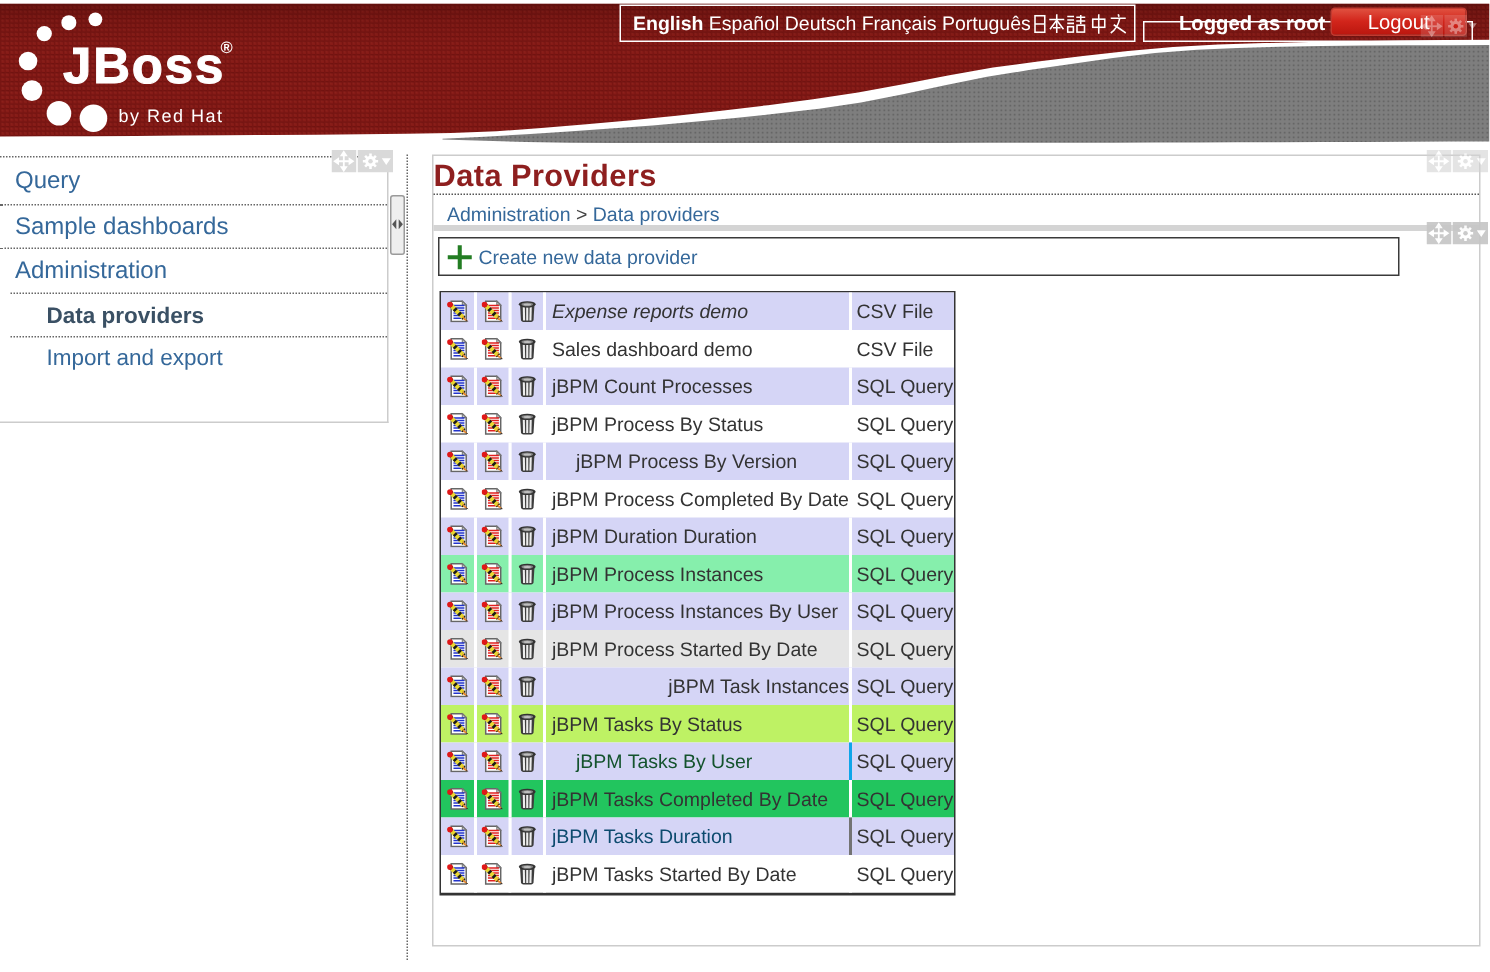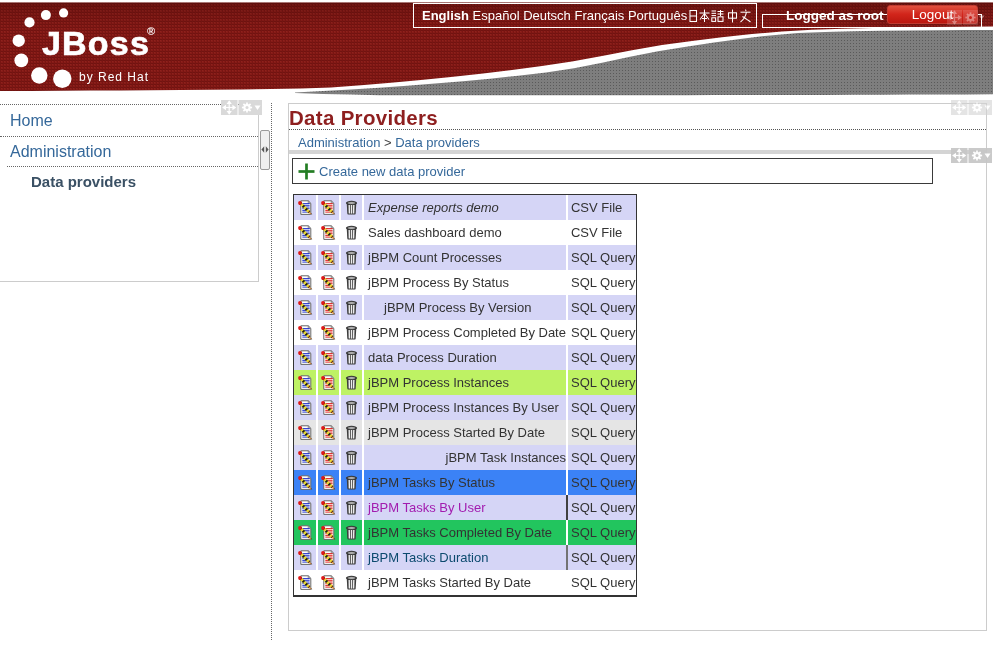--- a/index.html
+++ b/index.html
@@ -98,23 +98,25 @@
         <line x1="18.4" y1="7.5" x2="28.6" y2="7.5"></line>
       <line x1="19.9" y1="3.9" x2="27.1" y2="11.1"></line>
         <line x1="27.1" y1="3.9" x2="19.9" y2="11.1"></line>
     </g>
     <path d="M32,5.5 L37.5,5.5 L34.7,9.5 Z"></path>
   </g>
   <circle cx="23.5" cy="7.5" r="1.5" fill="#cc2018"></circle>
 </svg>
 
 <div class="abs" style="left:0;top:104px;width:259px;height:178px;border-top:1px dotted #666;border-right:1px solid #ccc;border-bottom:1px solid #ccc;font-size:16px;">
-  <div style="height:31px;line-height:31px;padding-left:10px;"><span style="color:#35689a">Home</span></div>
+  <div style="height:31px;line-height:31px;padding-left:10px;"><span style="color:#35689a">Query</span></div>
+  <div style="height:29px;line-height:29px;padding-left:10px;border-top:1px dotted #666;"><span style="color:#35689a">Sample dashboards</span></div>
   <div style="height:30px;line-height:30px;padding-left:10px;border-top:1px dotted #666;"><span style="color:#35689a">Administration</span></div>
   <div style="height:29px;line-height:29px;padding-left:31px;border-top:1px dotted #666;margin-left:7px;"><span style="color:#3a5064;font-weight:bold;margin-left:-7px;font-size:15px;">Data providers</span></div>
+  <div style="height:28px;line-height:28px;padding-left:31px;border-top:1px dotted #666;margin-left:7px;"><span style="color:#35689a;margin-left:-7px;font-size:15px;">Import and export</span></div>
 </div>
 
 <div class="abs" style="left:271px;top:103px;width:1px;height:537px;border-left:1px dotted #666;"></div>
 <div class="abs" style="left:260px;top:130px;width:10px;height:40px;background:#efefef;border:1px solid #9a9a9a;border-radius:2px;"></div>
 <svg class="abs" style="left:261px;top:146px" width="8" height="7" viewBox="0 0 8 7">
   <path d="M3.2,0.2 L0.4,3.5 L3.2,6.8 Z" fill="#555"></path>
     <path d="M4.8,0.2 L7.6,3.5 L4.8,6.8 Z" fill="#555"></path>
 </svg>
 
 <span id="icoset1" class="abs" style="left:221px;top:100px"><svg width="41" height="15" viewBox="0 0 41 15">
@@ -538,21 +540,217 @@
               <path d="M2.7,3.2 H12.3 L11.7,13.4 C11.6,14.2 10.9,14.6 10.1,14.6 H4.9 C4.1,14.6 3.4,14.2 3.3,13.4 Z" fill="#3d3d3d"></path>
               <g stroke="#ededed" stroke-width="1.4">
                 <line x1="5.2" y1="4.9" x2="5.4" y2="13.6"></line>
                 <line x1="7.5" y1="4.9" x2="7.5" y2="13.6"></line>
                 <line x1="9.8" y1="4.9" x2="9.6" y2="13.6"></line>
               </g>
               <ellipse cx="7.5" cy="2.9" rx="5.6" ry="2.1" fill="#333333"></ellipse>
               <ellipse cx="7.5" cy="2.9" rx="3.9" ry="1.25" fill="#848484"></ellipse>
               <ellipse cx="7.5" cy="2.95" rx="2.5" ry="0.7" fill="#c0c0c0"></ellipse>
             </svg></td>
-          <td style="color:#333;padding-left:4px;border-right:2px solid #fff;">data Process Duration</td>
+          <td style="color:#333;padding-left:4px;border-right:2px solid #fff;">jBPM Duration Duration</td>
+          <td style="color:#333;padding-left:3px;">SQL Query</td>
+        </tr>
+        <tr style="background:#86efac">
+          <td style="width:24px;height:25px;text-align:center;border-right:2px solid #fff;padding-top:2px;"><svg width="15" height="15" viewBox="0 0 15 15">
+              <path d="M2.8,0.8 H10.2 L12.8,3.4 V14.4 H2.8 Z" fill="#fff" stroke="#666" stroke-width="1"></path>
+              <path d="M10.2,0.8 L12.8,3.4 H10.2 Z" fill="#c8c8c8" stroke="#777" stroke-width="0.7"></path>
+              <g stroke="#2233cc" stroke-width="1">
+                <line x1="4.3" y1="3.6" x2="11.6" y2="3.6"></line>
+                <line x1="4.3" y1="5.3" x2="11.6" y2="5.3"></line>
+                <line x1="4.3" y1="7.0" x2="11.6" y2="7.0"></line>
+                <line x1="4.3" y1="8.7" x2="11.6" y2="8.7"></line>
+                <line x1="4.3" y1="10.4" x2="11.6" y2="10.4"></line>
+                <line x1="4.3" y1="12.1" x2="11.6" y2="12.1"></line>
+              </g>
+              <line x1="2" y1="2.9" x2="11.3" y2="12.2" stroke="#e8d832" stroke-width="2.9"></line>
+              <line x1="2" y1="2.9" x2="11.3" y2="12.2" stroke="#1a1a1a" stroke-width="2.9" stroke-dasharray="1.7 2.4"></line>
+              <circle cx="2" cy="3" r="1.9" fill="#e01818"></circle>
+              <path d="M10.1,10.4 L14.2,14.4 L11,13.2 Z" fill="#e8872a"></path>
+              <path d="M13.1,13.3 L14.3,14.5 L12.8,14 Z" fill="#111"></path>
+            </svg></td>
+          <td style="width:23px;text-align:center;border-right:2px solid #fff;padding-top:2px;"><svg width="15" height="15" viewBox="0 0 15 15">
+              <path d="M2.8,0.8 H10.2 L12.8,3.4 V14.4 H2.8 Z" fill="#fff" stroke="#666" stroke-width="1"></path>
+              <path d="M10.2,0.8 L12.8,3.4 H10.2 Z" fill="#c8c8c8" stroke="#777" stroke-width="0.7"></path>
+              <g stroke="#e02020" stroke-width="1">
+                <line x1="4.3" y1="3.6" x2="11.6" y2="3.6"></line>
+                <line x1="4.3" y1="5.3" x2="11.6" y2="5.3"></line>
+                <line x1="4.3" y1="7.0" x2="11.6" y2="7.0"></line>
+                <line x1="4.3" y1="8.7" x2="11.6" y2="8.7"></line>
+                <line x1="4.3" y1="10.4" x2="11.6" y2="10.4"></line>
+                <line x1="4.3" y1="12.1" x2="11.6" y2="12.1"></line>
+              </g>
+              <line x1="2" y1="2.9" x2="11.3" y2="12.2" stroke="#e8d832" stroke-width="2.9"></line>
+              <line x1="2" y1="2.9" x2="11.3" y2="12.2" stroke="#1a1a1a" stroke-width="2.9" stroke-dasharray="1.7 2.4"></line>
+              <circle cx="2" cy="3" r="1.9" fill="#e01818"></circle>
+              <path d="M10.1,10.4 L14.2,14.4 L11,13.2 Z" fill="#e8872a"></path>
+              <path d="M13.1,13.3 L14.3,14.5 L12.8,14 Z" fill="#111"></path>
+            </svg></td>
+          <td style="width:23px;text-align:center;border-right:2px solid #fff;padding-top:2px;"><svg width="15" height="15" viewBox="0 0 15 15">
+              <path d="M2.7,3.2 H12.3 L11.7,13.4 C11.6,14.2 10.9,14.6 10.1,14.6 H4.9 C4.1,14.6 3.4,14.2 3.3,13.4 Z" fill="#3d3d3d"></path>
+              <g stroke="#ededed" stroke-width="1.4">
+                <line x1="5.2" y1="4.9" x2="5.4" y2="13.6"></line>
+                <line x1="7.5" y1="4.9" x2="7.5" y2="13.6"></line>
+                <line x1="9.8" y1="4.9" x2="9.6" y2="13.6"></line>
+              </g>
+              <ellipse cx="7.5" cy="2.9" rx="5.6" ry="2.1" fill="#333333"></ellipse>
+              <ellipse cx="7.5" cy="2.9" rx="3.9" ry="1.25" fill="#848484"></ellipse>
+              <ellipse cx="7.5" cy="2.95" rx="2.5" ry="0.7" fill="#c0c0c0"></ellipse>
+            </svg></td>
+          <td style="color:#333;padding-left:4px;border-right:2px solid #fff;">jBPM Process Instances</td>
+          <td style="color:#333;padding-left:3px;">SQL Query</td>
+        </tr>
+        <tr style="background:#d5d5f6">
+          <td style="width:24px;height:25px;text-align:center;border-right:2px solid #fff;padding-top:2px;"><svg width="15" height="15" viewBox="0 0 15 15">
+              <path d="M2.8,0.8 H10.2 L12.8,3.4 V14.4 H2.8 Z" fill="#fff" stroke="#666" stroke-width="1"></path>
+              <path d="M10.2,0.8 L12.8,3.4 H10.2 Z" fill="#c8c8c8" stroke="#777" stroke-width="0.7"></path>
+              <g stroke="#2233cc" stroke-width="1">
+                <line x1="4.3" y1="3.6" x2="11.6" y2="3.6"></line>
+                <line x1="4.3" y1="5.3" x2="11.6" y2="5.3"></line>
+                <line x1="4.3" y1="7.0" x2="11.6" y2="7.0"></line>
+                <line x1="4.3" y1="8.7" x2="11.6" y2="8.7"></line>
+                <line x1="4.3" y1="10.4" x2="11.6" y2="10.4"></line>
+                <line x1="4.3" y1="12.1" x2="11.6" y2="12.1"></line>
+              </g>
+              <line x1="2" y1="2.9" x2="11.3" y2="12.2" stroke="#e8d832" stroke-width="2.9"></line>
+              <line x1="2" y1="2.9" x2="11.3" y2="12.2" stroke="#1a1a1a" stroke-width="2.9" stroke-dasharray="1.7 2.4"></line>
+              <circle cx="2" cy="3" r="1.9" fill="#e01818"></circle>
+              <path d="M10.1,10.4 L14.2,14.4 L11,13.2 Z" fill="#e8872a"></path>
+              <path d="M13.1,13.3 L14.3,14.5 L12.8,14 Z" fill="#111"></path>
+            </svg></td>
+          <td style="width:23px;text-align:center;border-right:2px solid #fff;padding-top:2px;"><svg width="15" height="15" viewBox="0 0 15 15">
+              <path d="M2.8,0.8 H10.2 L12.8,3.4 V14.4 H2.8 Z" fill="#fff" stroke="#666" stroke-width="1"></path>
+              <path d="M10.2,0.8 L12.8,3.4 H10.2 Z" fill="#c8c8c8" stroke="#777" stroke-width="0.7"></path>
+              <g stroke="#e02020" stroke-width="1">
+                <line x1="4.3" y1="3.6" x2="11.6" y2="3.6"></line>
+                <line x1="4.3" y1="5.3" x2="11.6" y2="5.3"></line>
+                <line x1="4.3" y1="7.0" x2="11.6" y2="7.0"></line>
+                <line x1="4.3" y1="8.7" x2="11.6" y2="8.7"></line>
+                <line x1="4.3" y1="10.4" x2="11.6" y2="10.4"></line>
+                <line x1="4.3" y1="12.1" x2="11.6" y2="12.1"></line>
+              </g>
+              <line x1="2" y1="2.9" x2="11.3" y2="12.2" stroke="#e8d832" stroke-width="2.9"></line>
+              <line x1="2" y1="2.9" x2="11.3" y2="12.2" stroke="#1a1a1a" stroke-width="2.9" stroke-dasharray="1.7 2.4"></line>
+              <circle cx="2" cy="3" r="1.9" fill="#e01818"></circle>
+              <path d="M10.1,10.4 L14.2,14.4 L11,13.2 Z" fill="#e8872a"></path>
+              <path d="M13.1,13.3 L14.3,14.5 L12.8,14 Z" fill="#111"></path>
+            </svg></td>
+          <td style="width:23px;text-align:center;border-right:2px solid #fff;padding-top:2px;"><svg width="15" height="15" viewBox="0 0 15 15">
+              <path d="M2.7,3.2 H12.3 L11.7,13.4 C11.6,14.2 10.9,14.6 10.1,14.6 H4.9 C4.1,14.6 3.4,14.2 3.3,13.4 Z" fill="#3d3d3d"></path>
+              <g stroke="#ededed" stroke-width="1.4">
+                <line x1="5.2" y1="4.9" x2="5.4" y2="13.6"></line>
+                <line x1="7.5" y1="4.9" x2="7.5" y2="13.6"></line>
+                <line x1="9.8" y1="4.9" x2="9.6" y2="13.6"></line>
+              </g>
+              <ellipse cx="7.5" cy="2.9" rx="5.6" ry="2.1" fill="#333333"></ellipse>
+              <ellipse cx="7.5" cy="2.9" rx="3.9" ry="1.25" fill="#848484"></ellipse>
+              <ellipse cx="7.5" cy="2.95" rx="2.5" ry="0.7" fill="#c0c0c0"></ellipse>
+            </svg></td>
+          <td style="color:#333;padding-left:4px;border-right:2px solid #fff;">jBPM Process Instances By User</td>
+          <td style="color:#333;padding-left:3px;">SQL Query</td>
+        </tr>
+        <tr style="background:#e5e5e5">
+          <td style="width:24px;height:25px;text-align:center;border-right:2px solid #fff;padding-top:2px;"><svg width="15" height="15" viewBox="0 0 15 15">
+              <path d="M2.8,0.8 H10.2 L12.8,3.4 V14.4 H2.8 Z" fill="#fff" stroke="#666" stroke-width="1"></path>
+              <path d="M10.2,0.8 L12.8,3.4 H10.2 Z" fill="#c8c8c8" stroke="#777" stroke-width="0.7"></path>
+              <g stroke="#2233cc" stroke-width="1">
+                <line x1="4.3" y1="3.6" x2="11.6" y2="3.6"></line>
+                <line x1="4.3" y1="5.3" x2="11.6" y2="5.3"></line>
+                <line x1="4.3" y1="7.0" x2="11.6" y2="7.0"></line>
+                <line x1="4.3" y1="8.7" x2="11.6" y2="8.7"></line>
+                <line x1="4.3" y1="10.4" x2="11.6" y2="10.4"></line>
+                <line x1="4.3" y1="12.1" x2="11.6" y2="12.1"></line>
+              </g>
+              <line x1="2" y1="2.9" x2="11.3" y2="12.2" stroke="#e8d832" stroke-width="2.9"></line>
+              <line x1="2" y1="2.9" x2="11.3" y2="12.2" stroke="#1a1a1a" stroke-width="2.9" stroke-dasharray="1.7 2.4"></line>
+              <circle cx="2" cy="3" r="1.9" fill="#e01818"></circle>
+              <path d="M10.1,10.4 L14.2,14.4 L11,13.2 Z" fill="#e8872a"></path>
+              <path d="M13.1,13.3 L14.3,14.5 L12.8,14 Z" fill="#111"></path>
+            </svg></td>
+          <td style="width:23px;text-align:center;border-right:2px solid #fff;padding-top:2px;"><svg width="15" height="15" viewBox="0 0 15 15">
+              <path d="M2.8,0.8 H10.2 L12.8,3.4 V14.4 H2.8 Z" fill="#fff" stroke="#666" stroke-width="1"></path>
+              <path d="M10.2,0.8 L12.8,3.4 H10.2 Z" fill="#c8c8c8" stroke="#777" stroke-width="0.7"></path>
+              <g stroke="#e02020" stroke-width="1">
+                <line x1="4.3" y1="3.6" x2="11.6" y2="3.6"></line>
+                <line x1="4.3" y1="5.3" x2="11.6" y2="5.3"></line>
+                <line x1="4.3" y1="7.0" x2="11.6" y2="7.0"></line>
+                <line x1="4.3" y1="8.7" x2="11.6" y2="8.7"></line>
+                <line x1="4.3" y1="10.4" x2="11.6" y2="10.4"></line>
+                <line x1="4.3" y1="12.1" x2="11.6" y2="12.1"></line>
+              </g>
+              <line x1="2" y1="2.9" x2="11.3" y2="12.2" stroke="#e8d832" stroke-width="2.9"></line>
+              <line x1="2" y1="2.9" x2="11.3" y2="12.2" stroke="#1a1a1a" stroke-width="2.9" stroke-dasharray="1.7 2.4"></line>
+              <circle cx="2" cy="3" r="1.9" fill="#e01818"></circle>
+              <path d="M10.1,10.4 L14.2,14.4 L11,13.2 Z" fill="#e8872a"></path>
+              <path d="M13.1,13.3 L14.3,14.5 L12.8,14 Z" fill="#111"></path>
+            </svg></td>
+          <td style="width:23px;text-align:center;border-right:2px solid #fff;padding-top:2px;"><svg width="15" height="15" viewBox="0 0 15 15">
+              <path d="M2.7,3.2 H12.3 L11.7,13.4 C11.6,14.2 10.9,14.6 10.1,14.6 H4.9 C4.1,14.6 3.4,14.2 3.3,13.4 Z" fill="#3d3d3d"></path>
+              <g stroke="#ededed" stroke-width="1.4">
+                <line x1="5.2" y1="4.9" x2="5.4" y2="13.6"></line>
+                <line x1="7.5" y1="4.9" x2="7.5" y2="13.6"></line>
+                <line x1="9.8" y1="4.9" x2="9.6" y2="13.6"></line>
+              </g>
+              <ellipse cx="7.5" cy="2.9" rx="5.6" ry="2.1" fill="#333333"></ellipse>
+              <ellipse cx="7.5" cy="2.9" rx="3.9" ry="1.25" fill="#848484"></ellipse>
+              <ellipse cx="7.5" cy="2.95" rx="2.5" ry="0.7" fill="#c0c0c0"></ellipse>
+            </svg></td>
+          <td style="color:#333;padding-left:4px;border-right:2px solid #fff;">jBPM Process Started By Date</td>
+          <td style="color:#333;padding-left:3px;">SQL Query</td>
+        </tr>
+        <tr style="background:#d5d5f6">
+          <td style="width:24px;height:25px;text-align:center;border-right:2px solid #fff;padding-top:2px;"><svg width="15" height="15" viewBox="0 0 15 15">
+              <path d="M2.8,0.8 H10.2 L12.8,3.4 V14.4 H2.8 Z" fill="#fff" stroke="#666" stroke-width="1"></path>
+              <path d="M10.2,0.8 L12.8,3.4 H10.2 Z" fill="#c8c8c8" stroke="#777" stroke-width="0.7"></path>
+              <g stroke="#2233cc" stroke-width="1">
+                <line x1="4.3" y1="3.6" x2="11.6" y2="3.6"></line>
+                <line x1="4.3" y1="5.3" x2="11.6" y2="5.3"></line>
+                <line x1="4.3" y1="7.0" x2="11.6" y2="7.0"></line>
+                <line x1="4.3" y1="8.7" x2="11.6" y2="8.7"></line>
+                <line x1="4.3" y1="10.4" x2="11.6" y2="10.4"></line>
+                <line x1="4.3" y1="12.1" x2="11.6" y2="12.1"></line>
+              </g>
+              <line x1="2" y1="2.9" x2="11.3" y2="12.2" stroke="#e8d832" stroke-width="2.9"></line>
+              <line x1="2" y1="2.9" x2="11.3" y2="12.2" stroke="#1a1a1a" stroke-width="2.9" stroke-dasharray="1.7 2.4"></line>
+              <circle cx="2" cy="3" r="1.9" fill="#e01818"></circle>
+              <path d="M10.1,10.4 L14.2,14.4 L11,13.2 Z" fill="#e8872a"></path>
+              <path d="M13.1,13.3 L14.3,14.5 L12.8,14 Z" fill="#111"></path>
+            </svg></td>
+          <td style="width:23px;text-align:center;border-right:2px solid #fff;padding-top:2px;"><svg width="15" height="15" viewBox="0 0 15 15">
+              <path d="M2.8,0.8 H10.2 L12.8,3.4 V14.4 H2.8 Z" fill="#fff" stroke="#666" stroke-width="1"></path>
+              <path d="M10.2,0.8 L12.8,3.4 H10.2 Z" fill="#c8c8c8" stroke="#777" stroke-width="0.7"></path>
+              <g stroke="#e02020" stroke-width="1">
+                <line x1="4.3" y1="3.6" x2="11.6" y2="3.6"></line>
+                <line x1="4.3" y1="5.3" x2="11.6" y2="5.3"></line>
+                <line x1="4.3" y1="7.0" x2="11.6" y2="7.0"></line>
+                <line x1="4.3" y1="8.7" x2="11.6" y2="8.7"></line>
+                <line x1="4.3" y1="10.4" x2="11.6" y2="10.4"></line>
+                <line x1="4.3" y1="12.1" x2="11.6" y2="12.1"></line>
+              </g>
+              <line x1="2" y1="2.9" x2="11.3" y2="12.2" stroke="#e8d832" stroke-width="2.9"></line>
+              <line x1="2" y1="2.9" x2="11.3" y2="12.2" stroke="#1a1a1a" stroke-width="2.9" stroke-dasharray="1.7 2.4"></line>
+              <circle cx="2" cy="3" r="1.9" fill="#e01818"></circle>
+              <path d="M10.1,10.4 L14.2,14.4 L11,13.2 Z" fill="#e8872a"></path>
+              <path d="M13.1,13.3 L14.3,14.5 L12.8,14 Z" fill="#111"></path>
+            </svg></td>
+          <td style="width:23px;text-align:center;border-right:2px solid #fff;padding-top:2px;"><svg width="15" height="15" viewBox="0 0 15 15">
+              <path d="M2.7,3.2 H12.3 L11.7,13.4 C11.6,14.2 10.9,14.6 10.1,14.6 H4.9 C4.1,14.6 3.4,14.2 3.3,13.4 Z" fill="#3d3d3d"></path>
+              <g stroke="#ededed" stroke-width="1.4">
+                <line x1="5.2" y1="4.9" x2="5.4" y2="13.6"></line>
+                <line x1="7.5" y1="4.9" x2="7.5" y2="13.6"></line>
+                <line x1="9.8" y1="4.9" x2="9.6" y2="13.6"></line>
+              </g>
+              <ellipse cx="7.5" cy="2.9" rx="5.6" ry="2.1" fill="#333333"></ellipse>
+              <ellipse cx="7.5" cy="2.9" rx="3.9" ry="1.25" fill="#848484"></ellipse>
+              <ellipse cx="7.5" cy="2.95" rx="2.5" ry="0.7" fill="#c0c0c0"></ellipse>
+            </svg></td>
+          <td style="color:#333;padding-left:4px;border-right:2px solid #fff;text-align:right;">jBPM Task Instances</td>
           <td style="color:#333;padding-left:3px;">SQL Query</td>
         </tr>
         <tr style="background:#bef264">
           <td style="width:24px;height:25px;text-align:center;border-right:2px solid #fff;padding-top:2px;"><svg width="15" height="15" viewBox="0 0 15 15">
               <path d="M2.8,0.8 H10.2 L12.8,3.4 V14.4 H2.8 Z" fill="#fff" stroke="#666" stroke-width="1"></path>
               <path d="M10.2,0.8 L12.8,3.4 H10.2 Z" fill="#c8c8c8" stroke="#777" stroke-width="0.7"></path>
               <g stroke="#2233cc" stroke-width="1">
                 <line x1="4.3" y1="3.6" x2="11.6" y2="3.6"></line>
                 <line x1="4.3" y1="5.3" x2="11.6" y2="5.3"></line>
                 <line x1="4.3" y1="7.0" x2="11.6" y2="7.0"></line>
@@ -587,21 +785,21 @@
               <path d="M2.7,3.2 H12.3 L11.7,13.4 C11.6,14.2 10.9,14.6 10.1,14.6 H4.9 C4.1,14.6 3.4,14.2 3.3,13.4 Z" fill="#3d3d3d"></path>
               <g stroke="#ededed" stroke-width="1.4">
                 <line x1="5.2" y1="4.9" x2="5.4" y2="13.6"></line>
                 <line x1="7.5" y1="4.9" x2="7.5" y2="13.6"></line>
                 <line x1="9.8" y1="4.9" x2="9.6" y2="13.6"></line>
               </g>
               <ellipse cx="7.5" cy="2.9" rx="5.6" ry="2.1" fill="#333333"></ellipse>
               <ellipse cx="7.5" cy="2.9" rx="3.9" ry="1.25" fill="#848484"></ellipse>
               <ellipse cx="7.5" cy="2.95" rx="2.5" ry="0.7" fill="#c0c0c0"></ellipse>
             </svg></td>
-          <td style="color:#333;padding-left:4px;border-right:2px solid #fff;">jBPM Process Instances</td>
+          <td style="color:#333;padding-left:4px;border-right:2px solid #fff;">jBPM Tasks By Status</td>
           <td style="color:#333;padding-left:3px;">SQL Query</td>
         </tr>
         <tr style="background:#d5d5f6">
           <td style="width:24px;height:25px;text-align:center;border-right:2px solid #fff;padding-top:2px;"><svg width="15" height="15" viewBox="0 0 15 15">
               <path d="M2.8,0.8 H10.2 L12.8,3.4 V14.4 H2.8 Z" fill="#fff" stroke="#666" stroke-width="1"></path>
               <path d="M10.2,0.8 L12.8,3.4 H10.2 Z" fill="#c8c8c8" stroke="#777" stroke-width="0.7"></path>
               <g stroke="#2233cc" stroke-width="1">
                 <line x1="4.3" y1="3.6" x2="11.6" y2="3.6"></line>
                 <line x1="4.3" y1="5.3" x2="11.6" y2="5.3"></line>
                 <line x1="4.3" y1="7.0" x2="11.6" y2="7.0"></line>
@@ -636,217 +834,21 @@
               <path d="M2.7,3.2 H12.3 L11.7,13.4 C11.6,14.2 10.9,14.6 10.1,14.6 H4.9 C4.1,14.6 3.4,14.2 3.3,13.4 Z" fill="#3d3d3d"></path>
               <g stroke="#ededed" stroke-width="1.4">
                 <line x1="5.2" y1="4.9" x2="5.4" y2="13.6"></line>
                 <line x1="7.5" y1="4.9" x2="7.5" y2="13.6"></line>
                 <line x1="9.8" y1="4.9" x2="9.6" y2="13.6"></line>
               </g>
               <ellipse cx="7.5" cy="2.9" rx="5.6" ry="2.1" fill="#333333"></ellipse>
               <ellipse cx="7.5" cy="2.9" rx="3.9" ry="1.25" fill="#848484"></ellipse>
               <ellipse cx="7.5" cy="2.95" rx="2.5" ry="0.7" fill="#c0c0c0"></ellipse>
             </svg></td>
-          <td style="color:#333;padding-left:4px;border-right:2px solid #fff;">jBPM Process Instances By User</td>
-          <td style="color:#333;padding-left:3px;">SQL Query</td>
-        </tr>
-        <tr style="background:#e5e5e5">
-          <td style="width:24px;height:25px;text-align:center;border-right:2px solid #fff;padding-top:2px;"><svg width="15" height="15" viewBox="0 0 15 15">
-              <path d="M2.8,0.8 H10.2 L12.8,3.4 V14.4 H2.8 Z" fill="#fff" stroke="#666" stroke-width="1"></path>
-              <path d="M10.2,0.8 L12.8,3.4 H10.2 Z" fill="#c8c8c8" stroke="#777" stroke-width="0.7"></path>
-              <g stroke="#2233cc" stroke-width="1">
-                <line x1="4.3" y1="3.6" x2="11.6" y2="3.6"></line>
-                <line x1="4.3" y1="5.3" x2="11.6" y2="5.3"></line>
-                <line x1="4.3" y1="7.0" x2="11.6" y2="7.0"></line>
-                <line x1="4.3" y1="8.7" x2="11.6" y2="8.7"></line>
-                <line x1="4.3" y1="10.4" x2="11.6" y2="10.4"></line>
-                <line x1="4.3" y1="12.1" x2="11.6" y2="12.1"></line>
-              </g>
-              <line x1="2" y1="2.9" x2="11.3" y2="12.2" stroke="#e8d832" stroke-width="2.9"></line>
-              <line x1="2" y1="2.9" x2="11.3" y2="12.2" stroke="#1a1a1a" stroke-width="2.9" stroke-dasharray="1.7 2.4"></line>
-              <circle cx="2" cy="3" r="1.9" fill="#e01818"></circle>
-              <path d="M10.1,10.4 L14.2,14.4 L11,13.2 Z" fill="#e8872a"></path>
-              <path d="M13.1,13.3 L14.3,14.5 L12.8,14 Z" fill="#111"></path>
-            </svg></td>
-          <td style="width:23px;text-align:center;border-right:2px solid #fff;padding-top:2px;"><svg width="15" height="15" viewBox="0 0 15 15">
-              <path d="M2.8,0.8 H10.2 L12.8,3.4 V14.4 H2.8 Z" fill="#fff" stroke="#666" stroke-width="1"></path>
-              <path d="M10.2,0.8 L12.8,3.4 H10.2 Z" fill="#c8c8c8" stroke="#777" stroke-width="0.7"></path>
-              <g stroke="#e02020" stroke-width="1">
-                <line x1="4.3" y1="3.6" x2="11.6" y2="3.6"></line>
-                <line x1="4.3" y1="5.3" x2="11.6" y2="5.3"></line>
-                <line x1="4.3" y1="7.0" x2="11.6" y2="7.0"></line>
-                <line x1="4.3" y1="8.7" x2="11.6" y2="8.7"></line>
-                <line x1="4.3" y1="10.4" x2="11.6" y2="10.4"></line>
-                <line x1="4.3" y1="12.1" x2="11.6" y2="12.1"></line>
-              </g>
-              <line x1="2" y1="2.9" x2="11.3" y2="12.2" stroke="#e8d832" stroke-width="2.9"></line>
-              <line x1="2" y1="2.9" x2="11.3" y2="12.2" stroke="#1a1a1a" stroke-width="2.9" stroke-dasharray="1.7 2.4"></line>
-              <circle cx="2" cy="3" r="1.9" fill="#e01818"></circle>
-              <path d="M10.1,10.4 L14.2,14.4 L11,13.2 Z" fill="#e8872a"></path>
-              <path d="M13.1,13.3 L14.3,14.5 L12.8,14 Z" fill="#111"></path>
-            </svg></td>
-          <td style="width:23px;text-align:center;border-right:2px solid #fff;padding-top:2px;"><svg width="15" height="15" viewBox="0 0 15 15">
-              <path d="M2.7,3.2 H12.3 L11.7,13.4 C11.6,14.2 10.9,14.6 10.1,14.6 H4.9 C4.1,14.6 3.4,14.2 3.3,13.4 Z" fill="#3d3d3d"></path>
-              <g stroke="#ededed" stroke-width="1.4">
-                <line x1="5.2" y1="4.9" x2="5.4" y2="13.6"></line>
-                <line x1="7.5" y1="4.9" x2="7.5" y2="13.6"></line>
-                <line x1="9.8" y1="4.9" x2="9.6" y2="13.6"></line>
-              </g>
-              <ellipse cx="7.5" cy="2.9" rx="5.6" ry="2.1" fill="#333333"></ellipse>
-              <ellipse cx="7.5" cy="2.9" rx="3.9" ry="1.25" fill="#848484"></ellipse>
-              <ellipse cx="7.5" cy="2.95" rx="2.5" ry="0.7" fill="#c0c0c0"></ellipse>
-            </svg></td>
-          <td style="color:#333;padding-left:4px;border-right:2px solid #fff;">jBPM Process Started By Date</td>
-          <td style="color:#333;padding-left:3px;">SQL Query</td>
-        </tr>
-        <tr style="background:#d5d5f6">
-          <td style="width:24px;height:25px;text-align:center;border-right:2px solid #fff;padding-top:2px;"><svg width="15" height="15" viewBox="0 0 15 15">
-              <path d="M2.8,0.8 H10.2 L12.8,3.4 V14.4 H2.8 Z" fill="#fff" stroke="#666" stroke-width="1"></path>
-              <path d="M10.2,0.8 L12.8,3.4 H10.2 Z" fill="#c8c8c8" stroke="#777" stroke-width="0.7"></path>
-              <g stroke="#2233cc" stroke-width="1">
-                <line x1="4.3" y1="3.6" x2="11.6" y2="3.6"></line>
-                <line x1="4.3" y1="5.3" x2="11.6" y2="5.3"></line>
-                <line x1="4.3" y1="7.0" x2="11.6" y2="7.0"></line>
-                <line x1="4.3" y1="8.7" x2="11.6" y2="8.7"></line>
-                <line x1="4.3" y1="10.4" x2="11.6" y2="10.4"></line>
-                <line x1="4.3" y1="12.1" x2="11.6" y2="12.1"></line>
-              </g>
-              <line x1="2" y1="2.9" x2="11.3" y2="12.2" stroke="#e8d832" stroke-width="2.9"></line>
-              <line x1="2" y1="2.9" x2="11.3" y2="12.2" stroke="#1a1a1a" stroke-width="2.9" stroke-dasharray="1.7 2.4"></line>
-              <circle cx="2" cy="3" r="1.9" fill="#e01818"></circle>
-              <path d="M10.1,10.4 L14.2,14.4 L11,13.2 Z" fill="#e8872a"></path>
-              <path d="M13.1,13.3 L14.3,14.5 L12.8,14 Z" fill="#111"></path>
-            </svg></td>
-          <td style="width:23px;text-align:center;border-right:2px solid #fff;padding-top:2px;"><svg width="15" height="15" viewBox="0 0 15 15">
-              <path d="M2.8,0.8 H10.2 L12.8,3.4 V14.4 H2.8 Z" fill="#fff" stroke="#666" stroke-width="1"></path>
-              <path d="M10.2,0.8 L12.8,3.4 H10.2 Z" fill="#c8c8c8" stroke="#777" stroke-width="0.7"></path>
-              <g stroke="#e02020" stroke-width="1">
-                <line x1="4.3" y1="3.6" x2="11.6" y2="3.6"></line>
-                <line x1="4.3" y1="5.3" x2="11.6" y2="5.3"></line>
-                <line x1="4.3" y1="7.0" x2="11.6" y2="7.0"></line>
-                <line x1="4.3" y1="8.7" x2="11.6" y2="8.7"></line>
-                <line x1="4.3" y1="10.4" x2="11.6" y2="10.4"></line>
-                <line x1="4.3" y1="12.1" x2="11.6" y2="12.1"></line>
-              </g>
-              <line x1="2" y1="2.9" x2="11.3" y2="12.2" stroke="#e8d832" stroke-width="2.9"></line>
-              <line x1="2" y1="2.9" x2="11.3" y2="12.2" stroke="#1a1a1a" stroke-width="2.9" stroke-dasharray="1.7 2.4"></line>
-              <circle cx="2" cy="3" r="1.9" fill="#e01818"></circle>
-              <path d="M10.1,10.4 L14.2,14.4 L11,13.2 Z" fill="#e8872a"></path>
-              <path d="M13.1,13.3 L14.3,14.5 L12.8,14 Z" fill="#111"></path>
-            </svg></td>
-          <td style="width:23px;text-align:center;border-right:2px solid #fff;padding-top:2px;"><svg width="15" height="15" viewBox="0 0 15 15">
-              <path d="M2.7,3.2 H12.3 L11.7,13.4 C11.6,14.2 10.9,14.6 10.1,14.6 H4.9 C4.1,14.6 3.4,14.2 3.3,13.4 Z" fill="#3d3d3d"></path>
-              <g stroke="#ededed" stroke-width="1.4">
-                <line x1="5.2" y1="4.9" x2="5.4" y2="13.6"></line>
-                <line x1="7.5" y1="4.9" x2="7.5" y2="13.6"></line>
-                <line x1="9.8" y1="4.9" x2="9.6" y2="13.6"></line>
-              </g>
-              <ellipse cx="7.5" cy="2.9" rx="5.6" ry="2.1" fill="#333333"></ellipse>
-              <ellipse cx="7.5" cy="2.9" rx="3.9" ry="1.25" fill="#848484"></ellipse>
-              <ellipse cx="7.5" cy="2.95" rx="2.5" ry="0.7" fill="#c0c0c0"></ellipse>
-            </svg></td>
-          <td style="color:#333;padding-left:4px;border-right:2px solid #fff;text-align:right;">jBPM Task Instances</td>
-          <td style="color:#333;padding-left:3px;">SQL Query</td>
-        </tr>
-        <tr style="background:#3b82f6">
-          <td style="width:24px;height:25px;text-align:center;border-right:2px solid #fff;padding-top:2px;"><svg width="15" height="15" viewBox="0 0 15 15">
-              <path d="M2.8,0.8 H10.2 L12.8,3.4 V14.4 H2.8 Z" fill="#fff" stroke="#666" stroke-width="1"></path>
-              <path d="M10.2,0.8 L12.8,3.4 H10.2 Z" fill="#c8c8c8" stroke="#777" stroke-width="0.7"></path>
-              <g stroke="#2233cc" stroke-width="1">
-                <line x1="4.3" y1="3.6" x2="11.6" y2="3.6"></line>
-                <line x1="4.3" y1="5.3" x2="11.6" y2="5.3"></line>
-                <line x1="4.3" y1="7.0" x2="11.6" y2="7.0"></line>
-                <line x1="4.3" y1="8.7" x2="11.6" y2="8.7"></line>
-                <line x1="4.3" y1="10.4" x2="11.6" y2="10.4"></line>
-                <line x1="4.3" y1="12.1" x2="11.6" y2="12.1"></line>
-              </g>
-              <line x1="2" y1="2.9" x2="11.3" y2="12.2" stroke="#e8d832" stroke-width="2.9"></line>
-              <line x1="2" y1="2.9" x2="11.3" y2="12.2" stroke="#1a1a1a" stroke-width="2.9" stroke-dasharray="1.7 2.4"></line>
-              <circle cx="2" cy="3" r="1.9" fill="#e01818"></circle>
-              <path d="M10.1,10.4 L14.2,14.4 L11,13.2 Z" fill="#e8872a"></path>
-              <path d="M13.1,13.3 L14.3,14.5 L12.8,14 Z" fill="#111"></path>
-            </svg></td>
-          <td style="width:23px;text-align:center;border-right:2px solid #fff;padding-top:2px;"><svg width="15" height="15" viewBox="0 0 15 15">
-              <path d="M2.8,0.8 H10.2 L12.8,3.4 V14.4 H2.8 Z" fill="#fff" stroke="#666" stroke-width="1"></path>
-              <path d="M10.2,0.8 L12.8,3.4 H10.2 Z" fill="#c8c8c8" stroke="#777" stroke-width="0.7"></path>
-              <g stroke="#e02020" stroke-width="1">
-                <line x1="4.3" y1="3.6" x2="11.6" y2="3.6"></line>
-                <line x1="4.3" y1="5.3" x2="11.6" y2="5.3"></line>
-                <line x1="4.3" y1="7.0" x2="11.6" y2="7.0"></line>
-                <line x1="4.3" y1="8.7" x2="11.6" y2="8.7"></line>
-                <line x1="4.3" y1="10.4" x2="11.6" y2="10.4"></line>
-                <line x1="4.3" y1="12.1" x2="11.6" y2="12.1"></line>
-              </g>
-              <line x1="2" y1="2.9" x2="11.3" y2="12.2" stroke="#e8d832" stroke-width="2.9"></line>
-              <line x1="2" y1="2.9" x2="11.3" y2="12.2" stroke="#1a1a1a" stroke-width="2.9" stroke-dasharray="1.7 2.4"></line>
-              <circle cx="2" cy="3" r="1.9" fill="#e01818"></circle>
-              <path d="M10.1,10.4 L14.2,14.4 L11,13.2 Z" fill="#e8872a"></path>
-              <path d="M13.1,13.3 L14.3,14.5 L12.8,14 Z" fill="#111"></path>
-            </svg></td>
-          <td style="width:23px;text-align:center;border-right:2px solid #fff;padding-top:2px;"><svg width="15" height="15" viewBox="0 0 15 15">
-              <path d="M2.7,3.2 H12.3 L11.7,13.4 C11.6,14.2 10.9,14.6 10.1,14.6 H4.9 C4.1,14.6 3.4,14.2 3.3,13.4 Z" fill="#3d3d3d"></path>
-              <g stroke="#ededed" stroke-width="1.4">
-                <line x1="5.2" y1="4.9" x2="5.4" y2="13.6"></line>
-                <line x1="7.5" y1="4.9" x2="7.5" y2="13.6"></line>
-                <line x1="9.8" y1="4.9" x2="9.6" y2="13.6"></line>
-              </g>
-              <ellipse cx="7.5" cy="2.9" rx="5.6" ry="2.1" fill="#333333"></ellipse>
-              <ellipse cx="7.5" cy="2.9" rx="3.9" ry="1.25" fill="#848484"></ellipse>
-              <ellipse cx="7.5" cy="2.95" rx="2.5" ry="0.7" fill="#c0c0c0"></ellipse>
-            </svg></td>
-          <td style="color:#333;padding-left:4px;border-right:2px solid #fff;">jBPM Tasks By Status</td>
-          <td style="color:#333;padding-left:3px;">SQL Query</td>
-        </tr>
-        <tr style="background:#d5d5f6">
-          <td style="width:24px;height:25px;text-align:center;border-right:2px solid #fff;padding-top:2px;"><svg width="15" height="15" viewBox="0 0 15 15">
-              <path d="M2.8,0.8 H10.2 L12.8,3.4 V14.4 H2.8 Z" fill="#fff" stroke="#666" stroke-width="1"></path>
-              <path d="M10.2,0.8 L12.8,3.4 H10.2 Z" fill="#c8c8c8" stroke="#777" stroke-width="0.7"></path>
-              <g stroke="#2233cc" stroke-width="1">
-                <line x1="4.3" y1="3.6" x2="11.6" y2="3.6"></line>
-                <line x1="4.3" y1="5.3" x2="11.6" y2="5.3"></line>
-                <line x1="4.3" y1="7.0" x2="11.6" y2="7.0"></line>
-                <line x1="4.3" y1="8.7" x2="11.6" y2="8.7"></line>
-                <line x1="4.3" y1="10.4" x2="11.6" y2="10.4"></line>
-                <line x1="4.3" y1="12.1" x2="11.6" y2="12.1"></line>
-              </g>
-              <line x1="2" y1="2.9" x2="11.3" y2="12.2" stroke="#e8d832" stroke-width="2.9"></line>
-              <line x1="2" y1="2.9" x2="11.3" y2="12.2" stroke="#1a1a1a" stroke-width="2.9" stroke-dasharray="1.7 2.4"></line>
-              <circle cx="2" cy="3" r="1.9" fill="#e01818"></circle>
-              <path d="M10.1,10.4 L14.2,14.4 L11,13.2 Z" fill="#e8872a"></path>
-              <path d="M13.1,13.3 L14.3,14.5 L12.8,14 Z" fill="#111"></path>
-            </svg></td>
-          <td style="width:23px;text-align:center;border-right:2px solid #fff;padding-top:2px;"><svg width="15" height="15" viewBox="0 0 15 15">
-              <path d="M2.8,0.8 H10.2 L12.8,3.4 V14.4 H2.8 Z" fill="#fff" stroke="#666" stroke-width="1"></path>
-              <path d="M10.2,0.8 L12.8,3.4 H10.2 Z" fill="#c8c8c8" stroke="#777" stroke-width="0.7"></path>
-              <g stroke="#e02020" stroke-width="1">
-                <line x1="4.3" y1="3.6" x2="11.6" y2="3.6"></line>
-                <line x1="4.3" y1="5.3" x2="11.6" y2="5.3"></line>
-                <line x1="4.3" y1="7.0" x2="11.6" y2="7.0"></line>
-                <line x1="4.3" y1="8.7" x2="11.6" y2="8.7"></line>
-                <line x1="4.3" y1="10.4" x2="11.6" y2="10.4"></line>
-                <line x1="4.3" y1="12.1" x2="11.6" y2="12.1"></line>
-              </g>
-              <line x1="2" y1="2.9" x2="11.3" y2="12.2" stroke="#e8d832" stroke-width="2.9"></line>
-              <line x1="2" y1="2.9" x2="11.3" y2="12.2" stroke="#1a1a1a" stroke-width="2.9" stroke-dasharray="1.7 2.4"></line>
-              <circle cx="2" cy="3" r="1.9" fill="#e01818"></circle>
-              <path d="M10.1,10.4 L14.2,14.4 L11,13.2 Z" fill="#e8872a"></path>
-              <path d="M13.1,13.3 L14.3,14.5 L12.8,14 Z" fill="#111"></path>
-            </svg></td>
-          <td style="width:23px;text-align:center;border-right:2px solid #fff;padding-top:2px;"><svg width="15" height="15" viewBox="0 0 15 15">
-              <path d="M2.7,3.2 H12.3 L11.7,13.4 C11.6,14.2 10.9,14.6 10.1,14.6 H4.9 C4.1,14.6 3.4,14.2 3.3,13.4 Z" fill="#3d3d3d"></path>
-              <g stroke="#ededed" stroke-width="1.4">
-                <line x1="5.2" y1="4.9" x2="5.4" y2="13.6"></line>
-                <line x1="7.5" y1="4.9" x2="7.5" y2="13.6"></line>
-                <line x1="9.8" y1="4.9" x2="9.6" y2="13.6"></line>
-              </g>
-              <ellipse cx="7.5" cy="2.9" rx="5.6" ry="2.1" fill="#333333"></ellipse>
-              <ellipse cx="7.5" cy="2.9" rx="3.9" ry="1.25" fill="#848484"></ellipse>
-              <ellipse cx="7.5" cy="2.95" rx="2.5" ry="0.7" fill="#c0c0c0"></ellipse>
-            </svg></td>
-          <td style="color:#a21caf;padding-left:4px;border-right:2px solid #404040;">jBPM Tasks By User</td>
+          <td style="color:#14532d;padding-left:20px;border-right:2px solid #0ea5e9;">jBPM Tasks By User</td>
           <td style="color:#333;padding-left:3px;">SQL Query</td>
         </tr>
         <tr style="background:#22c55e">
           <td style="width:24px;height:25px;text-align:center;border-right:2px solid #fff;padding-top:2px;"><svg width="15" height="15" viewBox="0 0 15 15">
               <path d="M2.8,0.8 H10.2 L12.8,3.4 V14.4 H2.8 Z" fill="#fff" stroke="#666" stroke-width="1"></path>
               <path d="M10.2,0.8 L12.8,3.4 H10.2 Z" fill="#c8c8c8" stroke="#777" stroke-width="0.7"></path>
               <g stroke="#2233cc" stroke-width="1">
                 <line x1="4.3" y1="3.6" x2="11.6" y2="3.6"></line>
                 <line x1="4.3" y1="5.3" x2="11.6" y2="5.3"></line>
                 <line x1="4.3" y1="7.0" x2="11.6" y2="7.0"></line>

